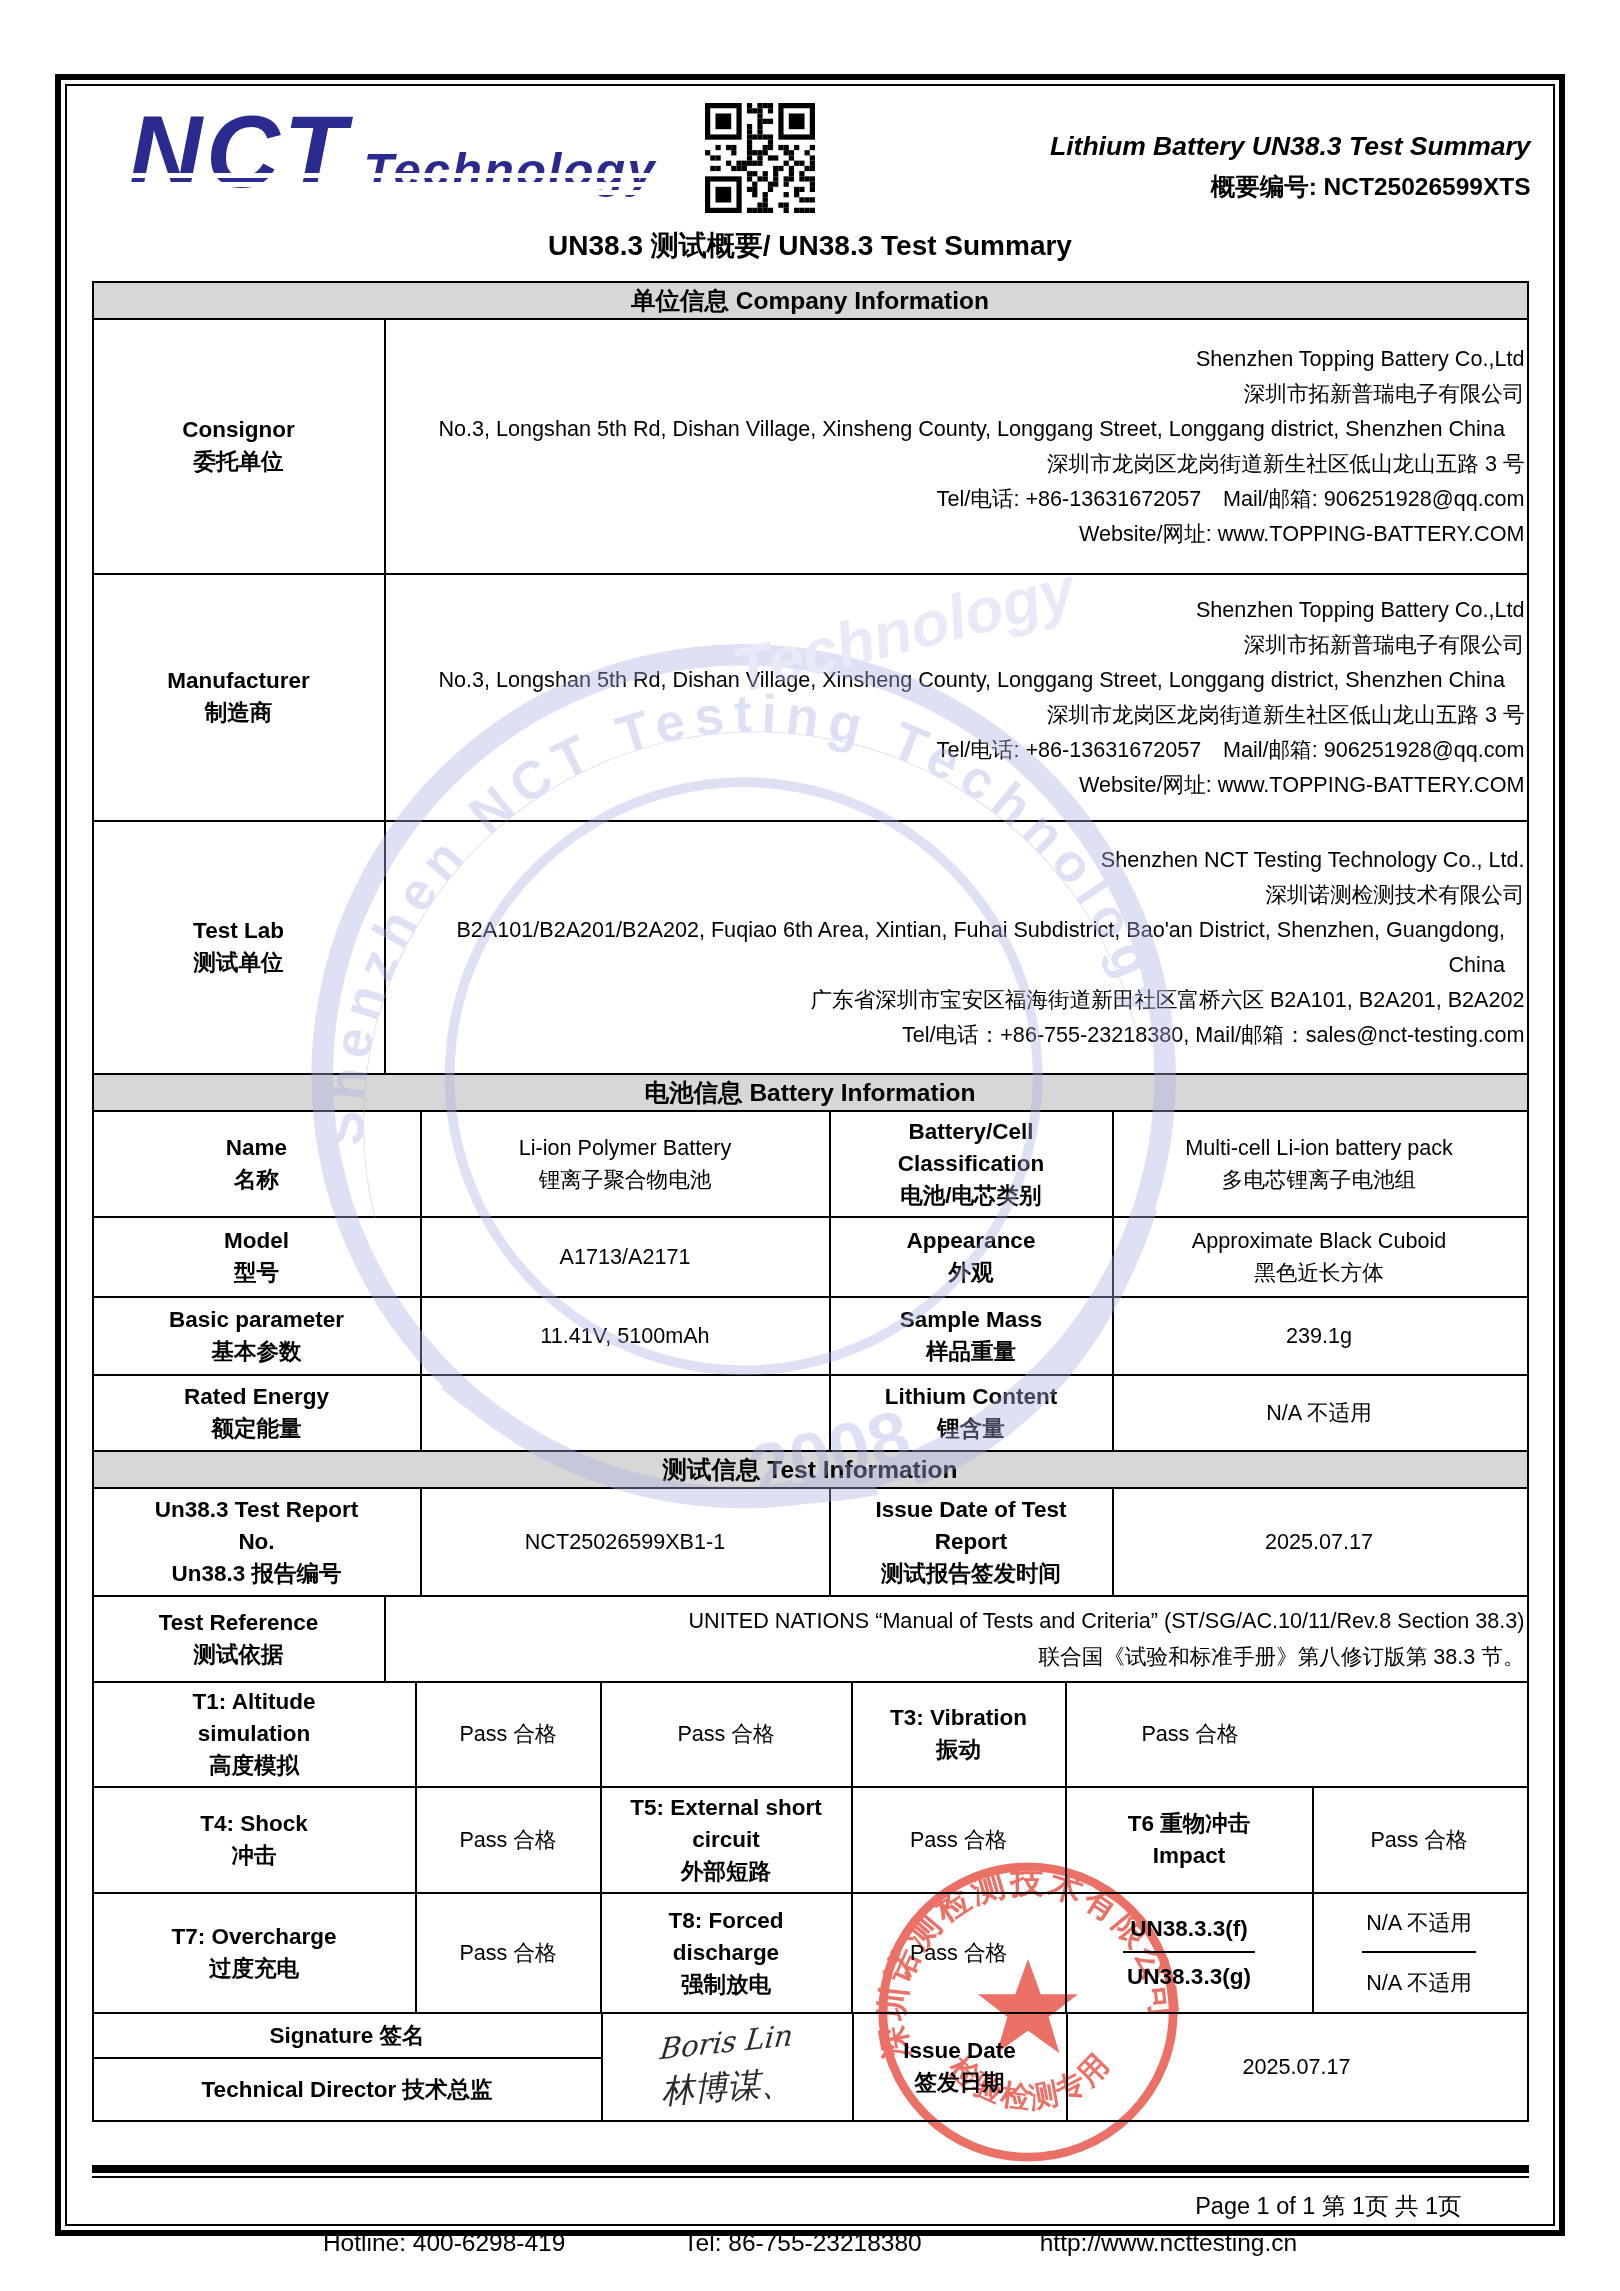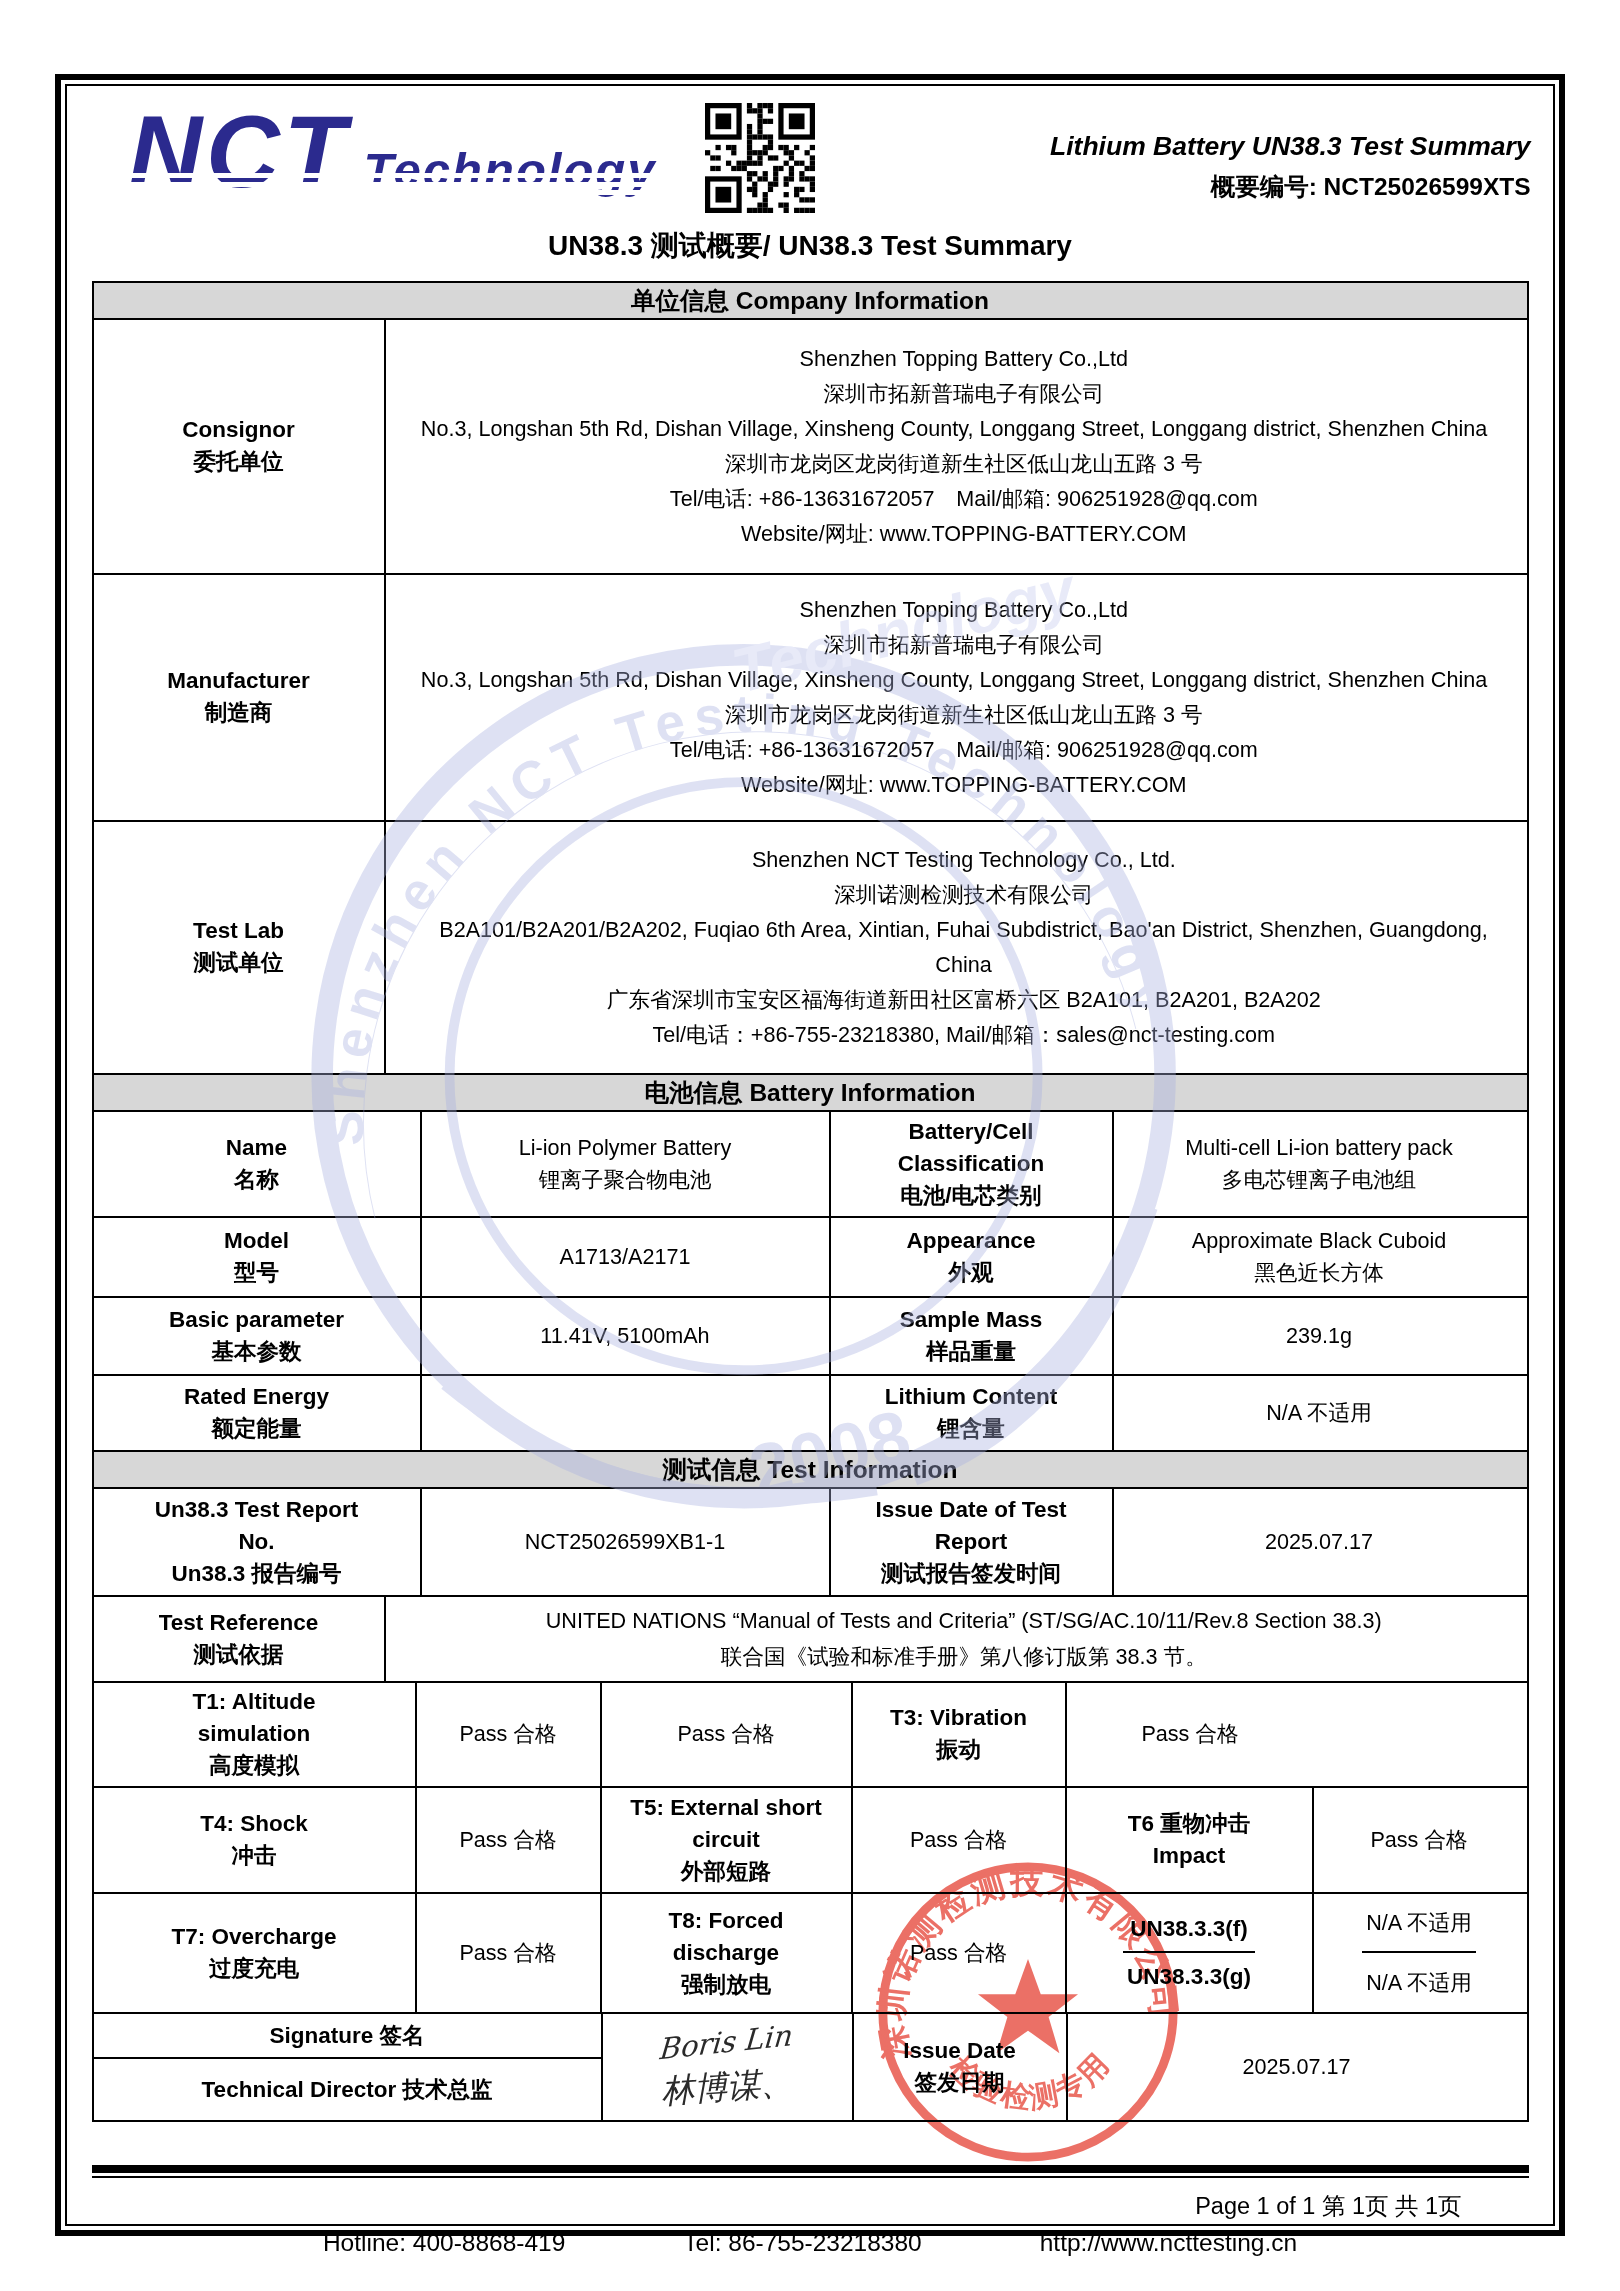--- a/index.html
+++ b/index.html
@@ -22,21 +22,21 @@
 
   
   .tables { width:1437px; margin:15.7px auto 0 auto; border:2.9px solid #000; background:transparent; }
   .trow { display:grid; border-bottom:2.9px solid #000; }
   .trow:last-child { border-bottom:none; }
   .cell { border-right:2px solid #000; display:flex; flex-direction:column; justify-content:center; }
   .cell:last-child { border-right:none; }
   .band { background:#d7d7d7; text-align:center; font-weight:bold; font-size:24.5px; min-height:35px; justify-content:center; align-items:center; display:flex; }
   .label { align-items:center; text-align:center; font-weight:bold; font-size:22.5px; line-height:32px; padding:3.9px; }
   .value { align-items:center; text-align:center; font-size:21.6px; line-height:32px; padding:3.9px; }
-  .content { padding:5.9px 0 5.9px 17.6px; font-size:21.6px; line-height:35px; text-align:center; justify-content:center; }
+  .content { padding:5.9px 0 5.9px 17.6px; font-size:21.6px; line-height:35px; text-align:right; justify-content:center; }
   .c-company { grid-template-columns:292px 1139px; }
   .c-battery { grid-template-columns:328px 409px 283px 411px; }
   .c-test6 { grid-template-columns:323px 185px 251px 214px 247px 211px; }
   .c-sign { grid-template-columns:509px 251px 214px 458px; }
   .h-consignor { min-height:255px; } .h-manu { min-height:247px; } .h-lab { min-height:253px; }
   .h-name { min-height:100px; } .h-model { min-height:80px; } .h-basic { min-height:78px; } .h-rated { min-height:76px; }
   .h-report { min-height:108px; } .h-ref { min-height:76px; }
   .h-t1 { min-height:100px; } .h-t2 { min-height:100px; } .h-t3 { min-height:120px; }
   .subcol { display:grid; grid-template-rows:1fr 1fr; }
   .subcell { border-bottom:2px solid #000; display:flex; align-items:center; justify-content:center; }
@@ -482,21 +482,21 @@
     </div>
 
   </div>
 
   <div class="rule">
     <div class="bar"></div>
     <div class="thin"></div>
   </div>
   <div class="page-line">Page 1 of 1 第 1页 共 1页</div>
   <div class="hot-line">
-    <span>Hotline: 400-8868-419</span>
+    <span>Hotline: 400-6298-419</span>
     <span>Tel: 86-755-23218380</span>
     <span>http://www.ncttesting.cn</span>
   </div>
 
 </div>
 </div>
 
 <svg class="stamp" viewBox="0 0 314 314">
   <g fill="none" stroke="#e8574b">
     <circle cx="157" cy="157" r="148" stroke-width="9"></circle>

